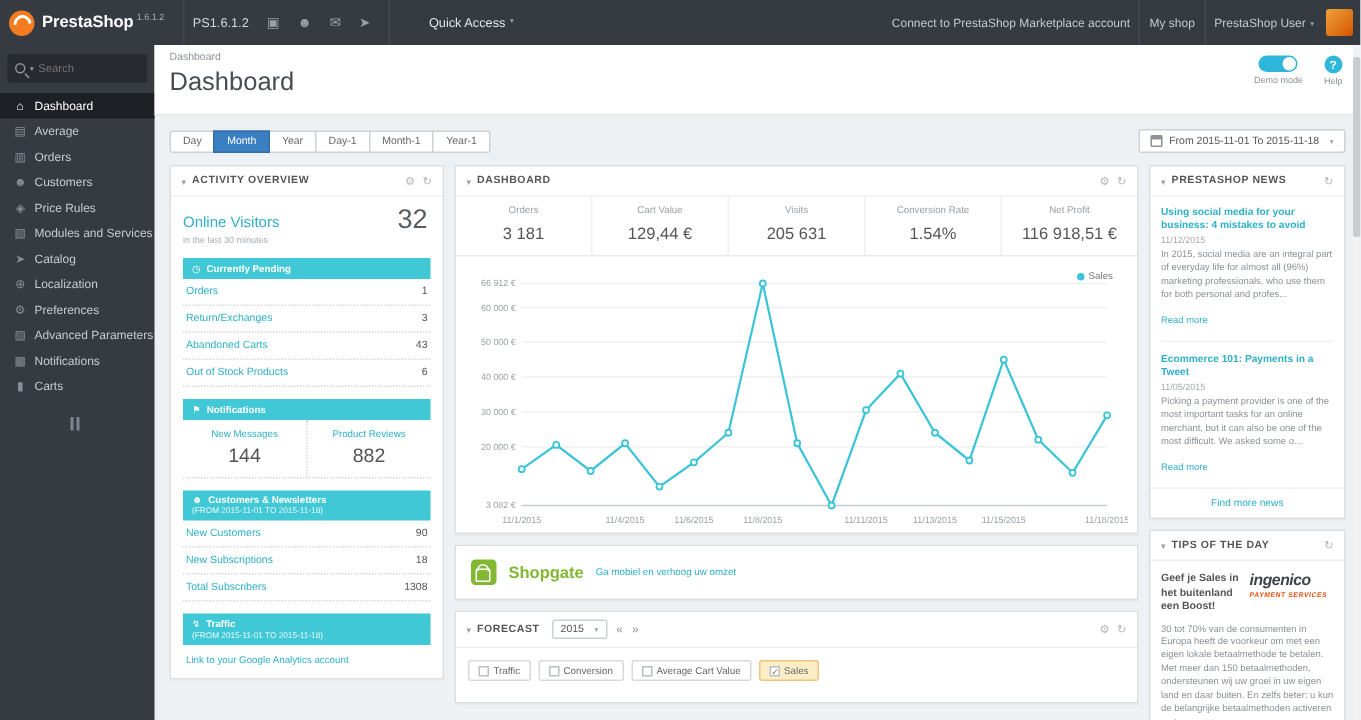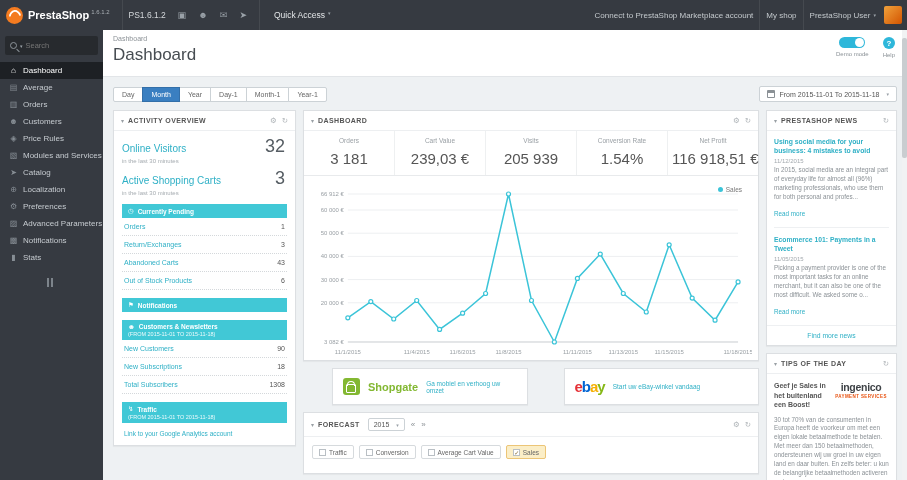--- a/index.html
+++ b/index.html
@@ -10,21 +10,21 @@
   
   .topbar { position:absolute; top:0; left:0; width:907px; height:30px; background:#363a41; display:flex; align-items:center; justify-content:space-between; z-index:9; }
   .tb-left,.tb-right { display:flex; align-items:center; height:100%; }
   .logo-badge { width:17px; height:17px; border-radius:50%; background:#f47b20; margin:0 5px 0 6px; position:relative; flex:none; }
   .logo-badge::after { content:""; position:absolute; left:3px; top:3px; width:8px; height:8px; border:2px solid #fff; border-radius:50%; border-right-color:transparent; border-bottom-color:transparent; transform:rotate(40deg); }
   .brand { color:#fff; font-size:11px; font-weight:bold; }
   .brand-ver { font-size:6px; color:#aab0b5; margin:0 6px 7px 2px; }
   .tb-sep { width:1px; height:30px; background:rgba(255,255,255,.08); margin:0 6px; }
   .shopver { font-size:8.5px; color:#d4d8db; margin-right:6px; }
   .tb-icon { font-size:9px; color:#9aa1a8; margin:0 6px; cursor:pointer; }
-  .quick-access { font-size:8.5px; color:#e3e6e8; margin:0 8px; display:flex; align-items:flex-start; cursor:pointer; }
+  .quick-access { font-size:8.5px; color:#e3e6e8; margin:0 20px; display:flex; align-items:flex-start; cursor:pointer; }
   .caret { font-size:5px; margin-left:3px; color:#9aa1a8; font-style:normal; font-weight:normal; }
   .tb-link { font-size:8px; color:#c4c9cd; cursor:pointer; display:flex; align-items:center; }
   .avatar { width:18px; height:18px; border-radius:2px; background:linear-gradient(135deg,#f0a23c,#d35400); margin:0 5px 0 8px; cursor:pointer; flex:none; }
 
   
   .sidebar { position:absolute; top:30px; left:0; width:103px; height:450px; background:#363a41; }
   .side-search { margin:6px 5px 7px 5px; height:19px; background:#272a2e; border-radius:2px; display:flex; align-items:center; padding:0 5px; }
   .mag { width:7px; height:7px; border:1px solid #8d949a; border-radius:50%; position:relative; flex:none; }
   .mag::after { content:""; position:absolute; width:4px; height:1px; background:#8d949a; transform:rotate(45deg); left:5px; top:7px; }
   .side-search .caret { margin:0 3px 0 3px; }
@@ -89,32 +89,32 @@
   .notif-cell + .notif-cell { border-left:1px dotted #d4d8db; }
   .notif-label { font-size:6.5px; color:#2fb0c6; }
   .notif-value { font-size:13px; color:#555; margin-top:3px; }
   .ga-link { font-size:6.5px; color:#2fb0c6; padding:7px 2px 0 2px; display:block; }
 
   
   .kpi-strip { display:flex; border-bottom:1px solid #e8eaec; }
   .kpi { flex:1; padding:6px 4px 8px; border-left:1px solid #eef0f1; text-align:center; cursor:pointer; min-width:0; }
   .kpi:first-child { border-left:none; }
   .kpi-label { font-size:6.5px; color:#9aa0a5; white-space:nowrap; overflow:hidden; }
-  .kpi-value { font-size:15px; color:#555; margin-top:6px; white-space:nowrap; }
+  .kpi-value { font-size:11px; color:#555; margin-top:6px; white-space:nowrap; }
   .kpi.active { background:#47c8da; text-align:left; }
   .kpi.active .kpi-label { color:#eafcff; }
   .kpi.active .kpi-value { color:#fff; font-weight:bold; font-size:10px; }
   .chart-wrap { position:relative; padding:6px 6px 2px 4px; }
   .chart-wrap svg { width:100%; height:176px; display:block; font-family:"Liberation Sans", sans-serif; }
   .legend { position:absolute; top:10px; right:16px; font-size:6.5px; color:#777; display:flex; align-items:center; gap:3px; }
   .legend-dot { width:5px; height:5px; border-radius:50%; background:#3bc4d8; }
 
   
   .mod-row { display:flex; gap:7px; }
-  .mod-panel { flex:1; display:flex; align-items:center; gap:8px; padding:9px 10px;margin-left:29px; }
+  .mod-panel { flex:1; display:flex; align-items:center; gap:8px; padding:9px 10px; }
   .sg-badge { width:17px; height:17px; background:#83b832; border-radius:3px; position:relative; flex:none; }
   .sg-badge::before { content:""; position:absolute; width:6px; height:4px; border:1.5px solid #fff; border-bottom:none; border-radius:4px 4px 0 0; top:3px; left:4px; }
   .sg-badge::after { content:""; position:absolute; width:8px; height:7px; border:1.5px solid #fff; border-radius:1px; top:6px; left:3px; }
   .sg-name { color:#83b832; font-size:11px; font-weight:bold; }
   .mod-link { font-size:6.5px; color:#2fb0c6; }
   .ebay-logo { font-size:15px; font-weight:bold; letter-spacing:-1px; }
 
   
   .year-select { border:1px solid #ccd2d6; font-size:7px; color:#555; padding:2px 5px; margin-left:8px; display:flex; gap:4px; align-items:center; border-radius:2px; cursor:pointer; background:#fff; }
   .pager { font-size:8px; color:#8b9196; margin-left:6px; cursor:pointer; }
@@ -129,21 +129,21 @@
   .article { padding-bottom:7px; }
   .article + .article { border-top:1px solid #eef0f2; padding-top:7px; }
   .a-title { color:#2fb0c6; font-size:6.8px; font-weight:bold; line-height:1.35; display:block; }
   .a-date { font-size:6px; color:#a3a9ae; margin:3px 0 2px 0; }
   .a-body { font-size:6.3px; color:#8b9196; line-height:1.42; }
   .a-more { color:#2fb0c6; font-size:6.3px; margin-top:2px; display:inline-block; }
   .news-more { border-top:1px solid #eef0f2; text-align:center; padding:6px; font-size:6.8px; color:#2fb0c6; display:block; }
   .tips-body { padding:7px; }
   .tips-top { display:flex; justify-content:space-between; gap:5px; }
   .tips-headline { font-size:7px; font-weight:bold; color:#555; width:58px; line-height:1.35; }
-  .ing { text-align:center; width:60px; }
+  .ing { text-align:left; width:60px;font-style:italic; }
   .ing-name { font-size:10.5px; font-weight:bold; color:#3f4347; letter-spacing:-.3px; }
   .ing-sub { font-size:4.5px; color:#e8500e; font-weight:bold; letter-spacing:.4px; margin-top:1px; }
   .tips-text { font-size:6.3px; color:#8b9196; line-height:1.42; margin-top:6px; }
 
   .scrollbar { position:absolute; right:0; top:30px; width:5px; height:450px; background:#f1f2f3; }
   .scroll-thumb { position:absolute; top:8px; left:0; width:5px; height:120px; background:#c9cdd0; border-radius:2px; cursor:pointer; }
 </style>
 </head>
 <body>
 
@@ -223,21 +223,21 @@
     <div class="side-item">
         <span class="si-icon">▨</span>
         <span>Advanced Parameters</span>
       </div>
     <div class="side-item">
         <span class="si-icon">▩</span>
         <span>Notifications</span>
       </div>
     <div class="side-item">
         <span class="si-icon">▮</span>
-        <span>Stats</span>
+        <span>Carts</span>
       </div>
   </div>
   <div class="collapse-handle">
       <i></i>
       <i></i>
     </div>
 </div>
 
 <div class="main">
 
@@ -283,25 +283,20 @@
           <span>⚙</span>
           <span>↻</span>
         </span>
       </div>
       <div class="act-body">
         <div class="metric">
           <a class="metric-label">Online Visitors</a>
           <div class="metric-sub">in the last 30 minutes</div>
           <div class="metric-value">32</div>
         </div>
-        <div class="metric">
-          <a class="metric-label">Active Shopping Carts</a>
-          <div class="metric-sub">in the last 30 minutes</div>
-          <div class="metric-value">3</div>
-        </div>
 
         <div class="sec-bar">
           <span class="sb-icon">◷</span>
           <span>Currently Pending</span>
         </div>
         <div class="act-row">
             <a class="row-link">Orders</a>
             <span class="v">1</span>
           </div>
         <div class="act-row">
@@ -313,20 +308,30 @@
             <span class="v">43</span>
           </div>
         <div class="act-row">
             <a class="row-link">Out of Stock Products</a>
             <span class="v">6</span>
           </div>
 
         <div class="sec-bar">
           <span class="sb-icon">⚑</span>
           <span>Notifications</span>
+        </div>
+        <div class="notif-grid">
+          <div class="notif-cell">
+            <div class="notif-label">New Messages</div>
+            <div class="notif-value">144</div>
+          </div>
+          <div class="notif-cell">
+            <div class="notif-label">Product Reviews</div>
+            <div class="notif-value">882</div>
+          </div>
         </div>
 
         <div class="sec-bar two">
           <span class="sb-line">
             <span class="sb-icon">☻</span>
             <span>Customers &amp; Newsletters</span>
           </span>
           <span class="sb-sub">(FROM 2015-11-01 TO 2015-11-18)</span>
         </div>
         <div class="act-row">
@@ -364,25 +369,25 @@
             <span>↻</span>
           </span>
         </div>
         <div class="kpi-strip">
           <div class="kpi">
             <div class="kpi-label">Orders</div>
             <div class="kpi-value">3 181</div>
           </div>
           <div class="kpi">
             <div class="kpi-label">Cart Value</div>
-            <div class="kpi-value">239,03 €</div>
+            <div class="kpi-value">129,44 €</div>
           </div>
           <div class="kpi">
             <div class="kpi-label">Visits</div>
-            <div class="kpi-value">205 939</div>
+            <div class="kpi-value">205 631</div>
           </div>
           <div class="kpi">
             <div class="kpi-label">Conversion Rate</div>
             <div class="kpi-value">1.54%</div>
           </div>
           <div class="kpi">
             <div class="kpi-label">Net Profit</div>
             <div class="kpi-value">116 918,51 €</div>
           </div>
         </div>
@@ -436,26 +441,20 @@
           </div>
         </div>
       </div>
 
       <div class="mod-row">
         <div class="panel mod-panel">
           <span class="sg-badge"></span>
           <span class="sg-name">Shopgate</span>
           <a class="mod-link">Ga mobiel en verhoog uw omzet</a>
         </div>
-        <div class="panel mod-panel">
-          <span class="ebay-logo">
-            <span style="color: rgb(229, 50, 56);">e</span><span style="color: rgb(0, 100, 210);">b</span><span style="color: rgb(245, 175, 2);">a</span><span style="color: rgb(134, 184, 23);">y</span>
-          </span>
-          <a class="mod-link">Start uw eBay-winkel vandaag</a>
-        </div>
       </div>
 
       <div class="panel">
         <div class="panel-h">
           <span class="ph-caret">▾</span>
           <span class="ph-title">FORECAST</span>
           <span class="year-select">
             <span>2015</span>
             <i class="caret">▾</i>
           </span>

